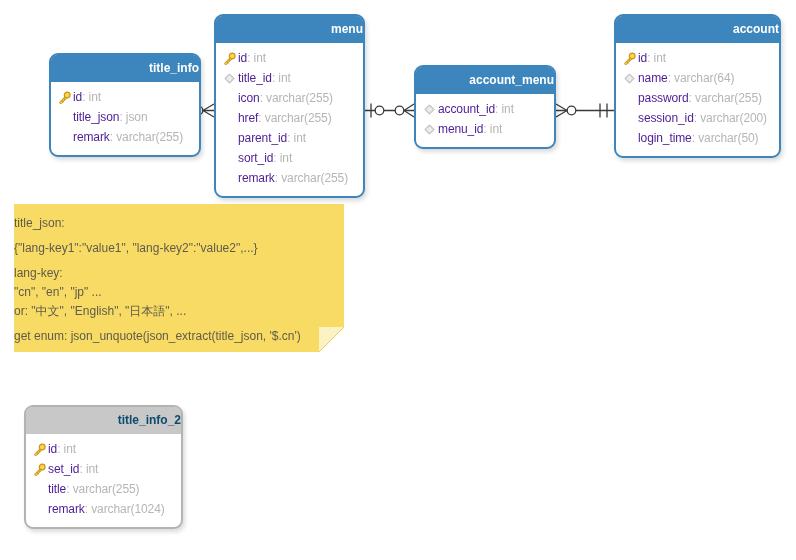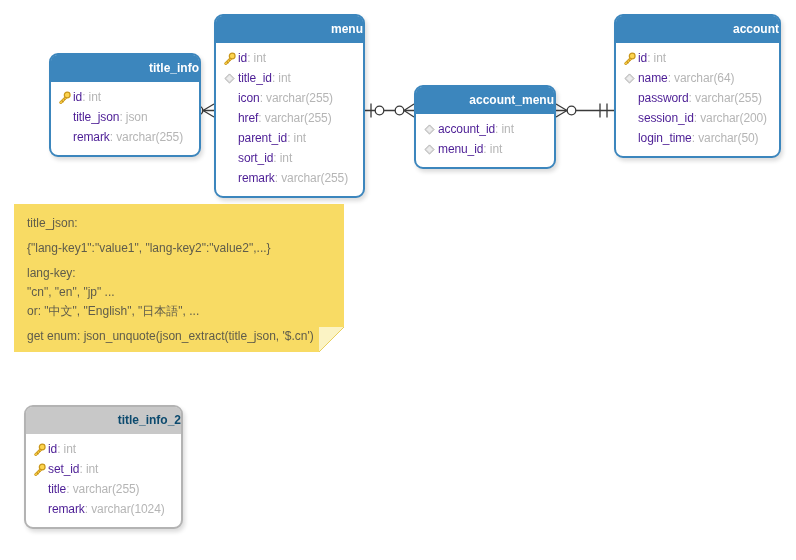--- a/index.html
+++ b/index.html
@@ -32,28 +32,28 @@
     padding-left:5px;font-size:12px;letter-spacing:-0.1px;
     white-space:nowrap;overflow:hidden;
   }
   .cell-icon{flex:0 0 17px;width:17px;display:inline-flex;justify-content:center;align-items:center;}
   .col-name{color:#4c1d95;font-weight:normal;}
   .col-type{color:#b5b5b5;}
   .col-type::before{content:": ";}
   
   #tbl-title_info   {left:14px; top:53px; width:152px;margin-left:35px;}
   #tbl-menu         {left:214px;top:14px; width:151px;}
-  #tbl-account_menu {left:414px;top:65px; width:142px;margin-top:20px;}
+  #tbl-account_menu {left:414px;top:65px; width:142px;}
   #tbl-account      {left:614px;top:14px; width:167px;}
   #tbl-title_info_2 {left:24px; top:405px;width:159px;}
   
   #note{
     position:absolute;left:14px;top:204px;width:330px;height:148px;
     background:#f8db64;z-index:1;box-sizing:border-box;
-    padding:10px 6px 8px 13px;
+    padding:10px 6px 8px 0;
     font-size:12px;color:#5f5c4b;
   }
   #note .nline{line-height:19px;white-space:nowrap;}
   #note .nline.gap{margin-top:6px;}
   #note .fold{position:absolute;right:0;bottom:0;display:block;}
 </style>
 </head>
 <body>
 
 <svg id="connectors" width="796" height="560">

